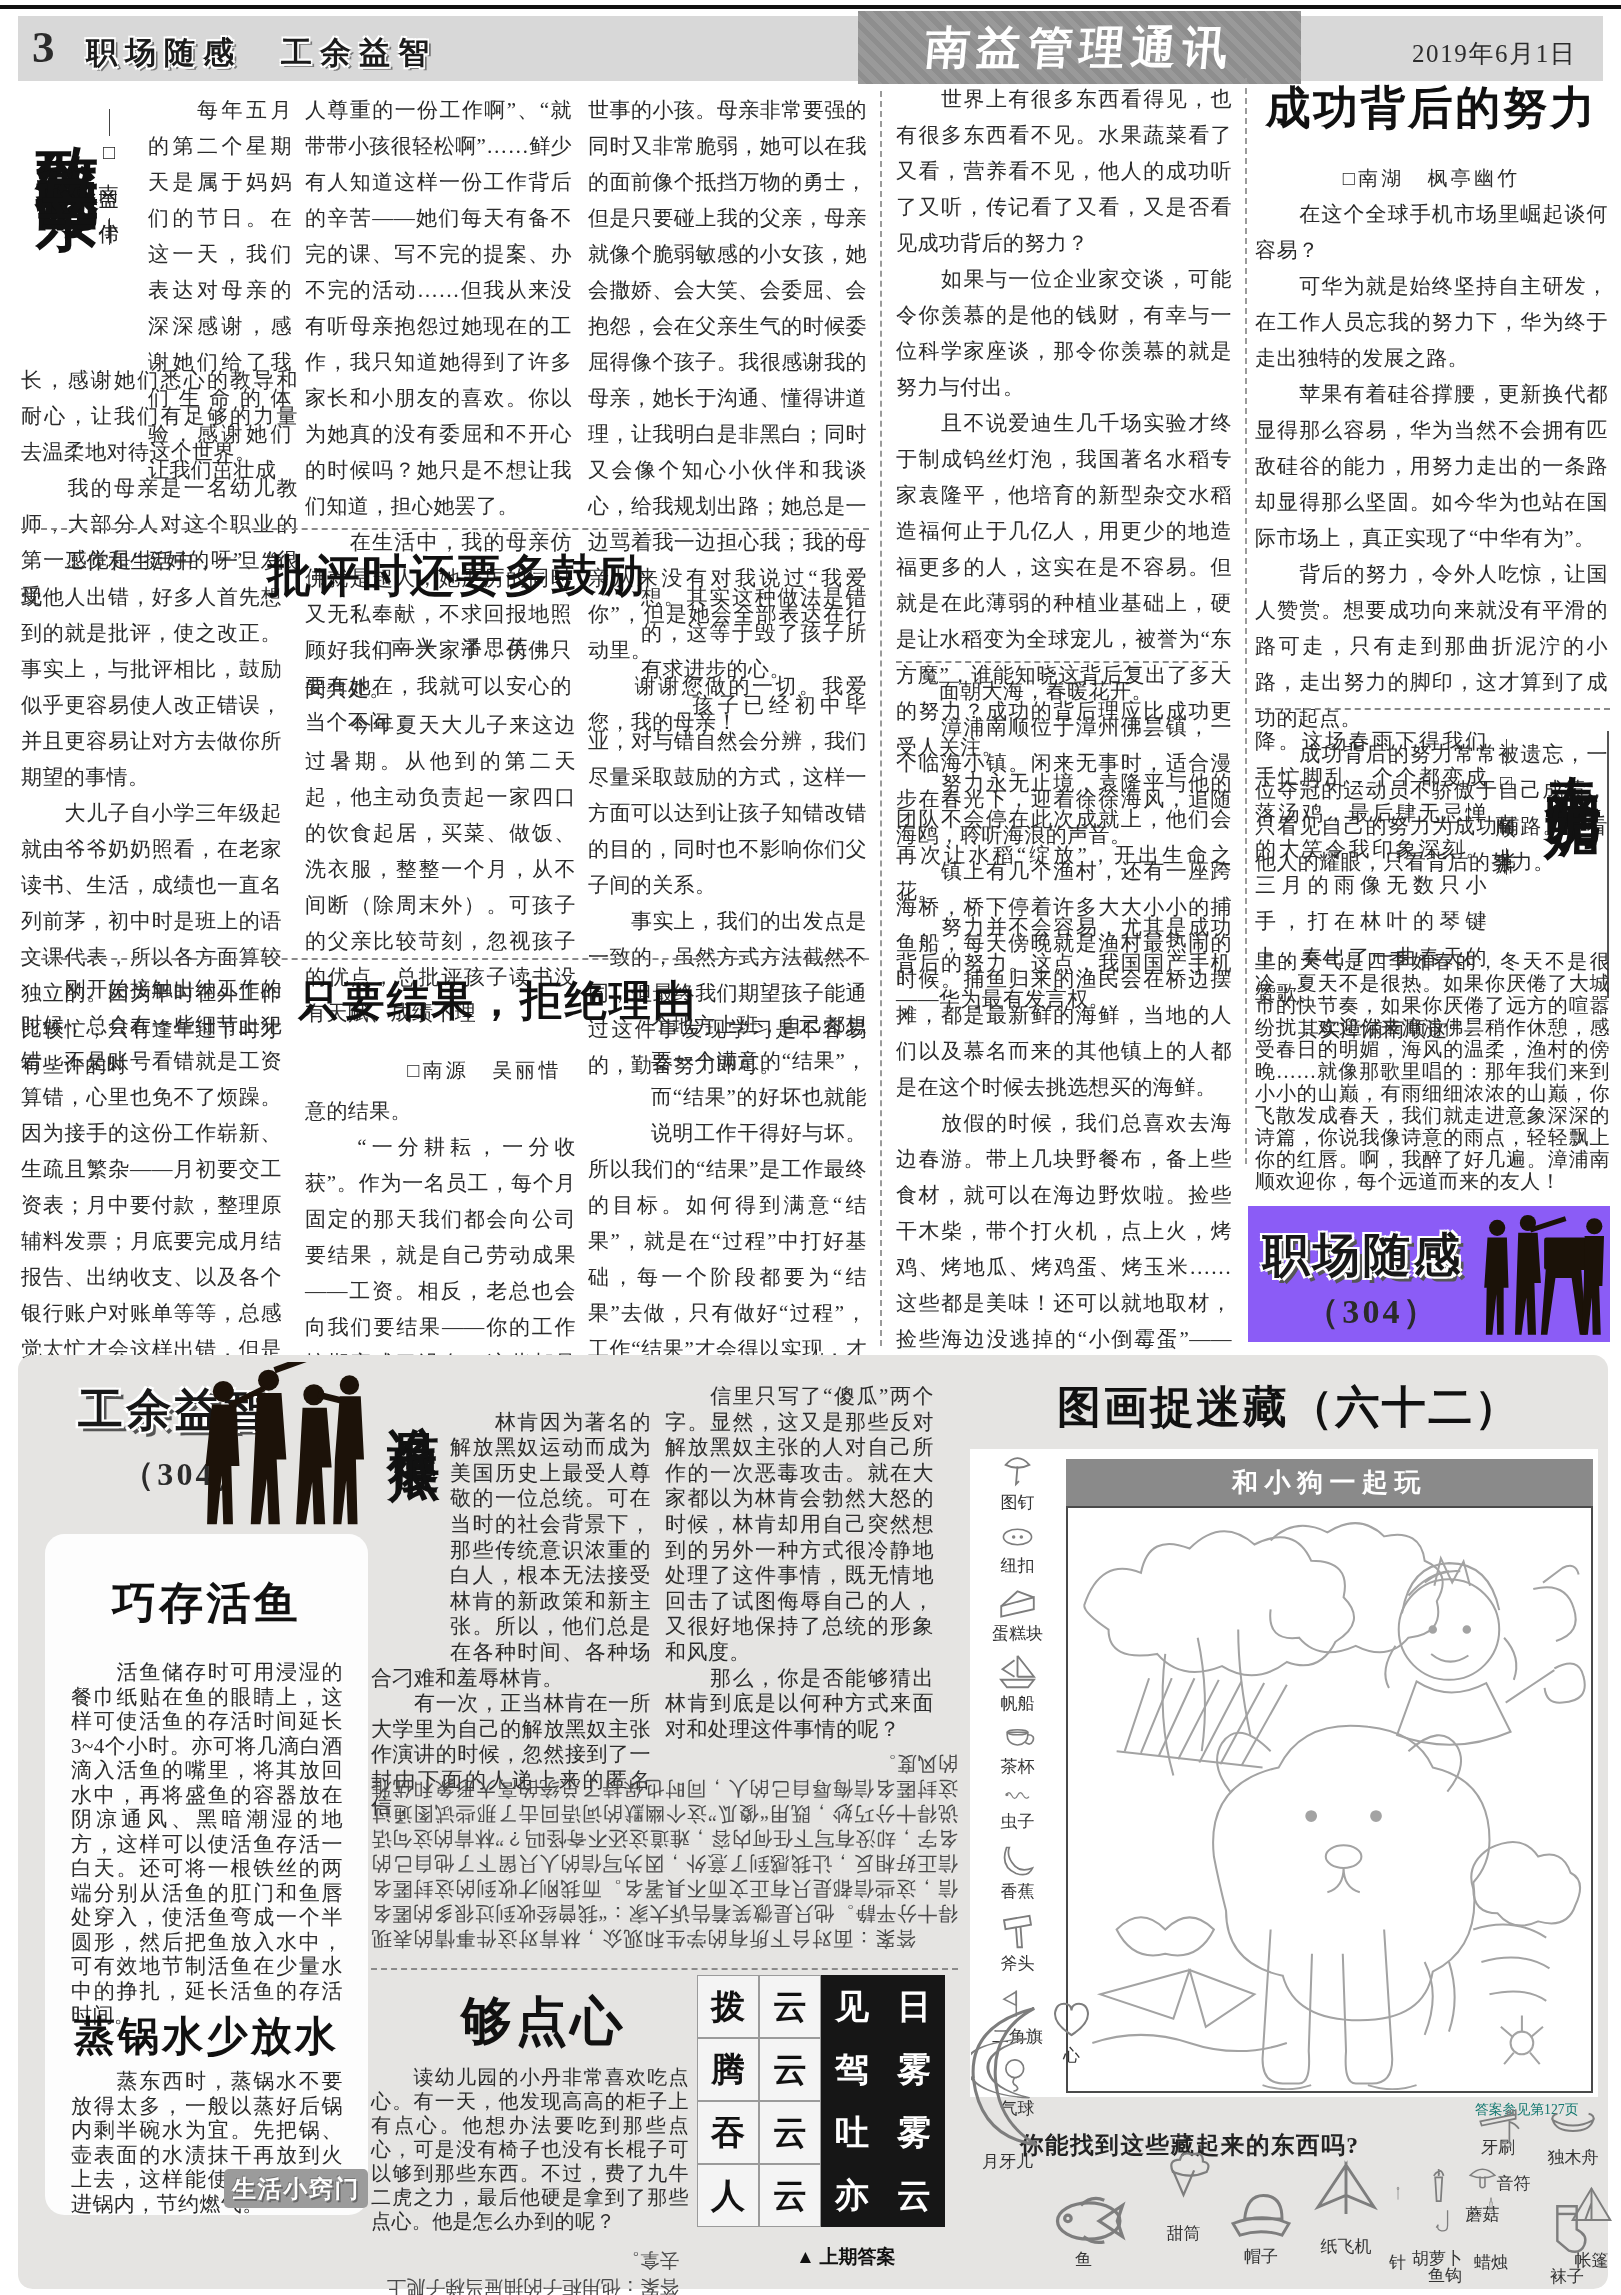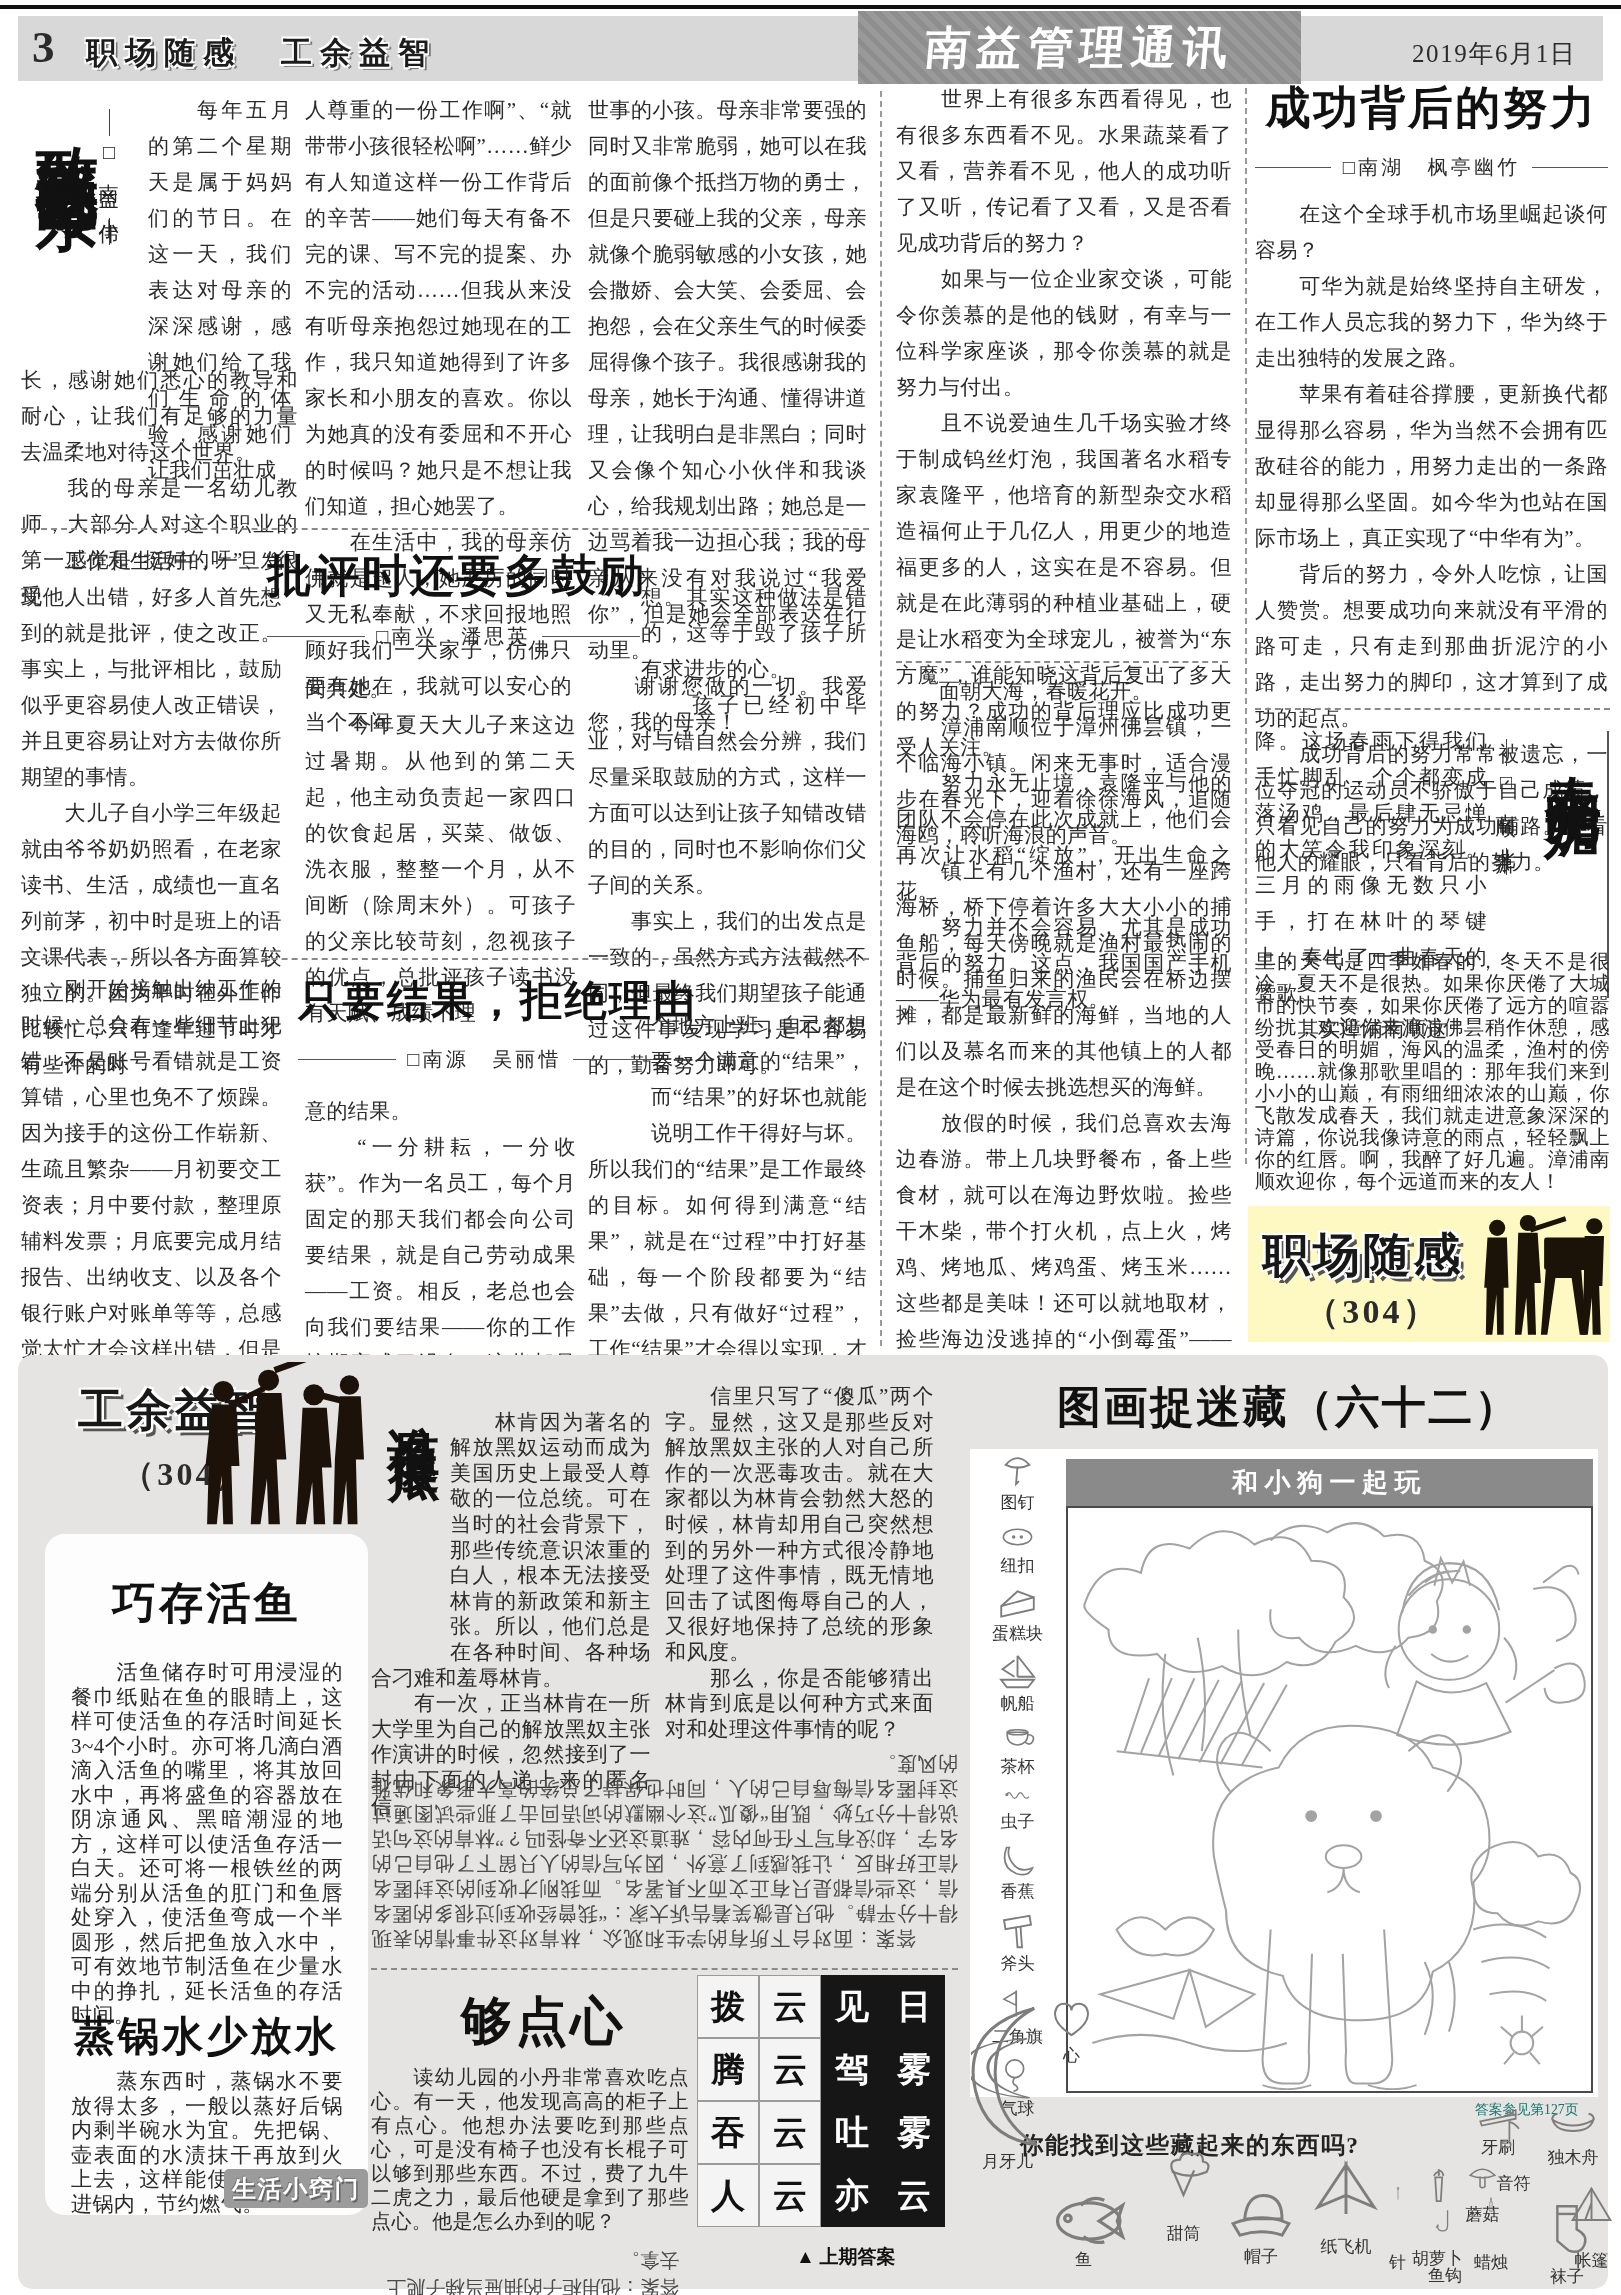--- a/index.html
+++ b/index.html
@@ -16,21 +16,21 @@
     background-image:repeating-linear-gradient(45deg,rgba(255,255,255,.10) 0 5.7px,rgba(0,0,0,0) 5.7px 11.3px);
     display:flex;align-items:center;justify-content:center;}
   .masthead span{color:#fff;font-size:45px;font-weight:bold;transform:skewX(-5deg);letter-spacing:6.5px;}
   .hdate{left:1412px;top:37px;font-size:25px;letter-spacing:1.6px;}
   
   .body{font-size:21px;line-height:36px;text-align:justify;white-space:pre-line;letter-spacing:0.4px;}
   .vtitle{writing-mode:vertical-rl;text-orientation:upright;font-weight:bold;color:#111;}
   .vbyline{writing-mode:vertical-rl;text-orientation:upright;font-size:20px;color:#222;letter-spacing:4.9px;}
   .vdash{width:1.6px;height:27.6px;background:#444;margin:4.9px auto;}
   .atitle{font-weight:bold;color:#111;text-align:center;letter-spacing:2.4px;white-space:nowrap;}
-  .bylrow{display:flex;align-items:center;gap:11.3px;}
+  .bylrow{display:flex;align-items:center;gap:11.3px;flex-direction:column;}
   .bylrow .rule{flex:1;height:1.6px;background:#555;}
   .bylrow .byl{font-size:20px;letter-spacing:3.2px;white-space:nowrap;}
   .hdash{border-top:2.4px dashed #8a8a8a;height:0;}
   .vdashline{border-left:2.4px dashed #9a9a9a;width:0;}
   .spacer{float:left;}
   
   .badgetxt{font-family:"Liberation Sans","DejaVu Sans",sans-serif;font-weight:900;color:#181818;
     text-shadow:2.4px 2.4px 0 #fff,-2.4px -2.4px 0 #fff,2.4px -2.4px 0 #fff,-2.4px 2.4px 0 #fff,4.9px 4.9px 0 #555;}
   .bottom{left:18px;top:1355px;width:1590px;height:934px;background:#e5e4e2;border-radius:14.6px;}
   .whitebox{left:45px;top:1534px;width:323px;height:681px;background:#fdfdfd;border-radius:19.5px;}
@@ -158,21 +158,21 @@
 　　其实漳浦南顺这</div>
   <div class="abs" style="left:1493px;top:734px;">
     <div class="vdash"></div>
     <div class="vbyline">□南顺　北萧</div>
     <div class="vdash"></div>
   </div>
   <div class="abs vtitle" style="left:1534px;top:731px;font-size:57px;letter-spacing:9.7px;height:292px;">春光明媚</div>
   <div class="abs" style="left:1607px;top:731px;width:2.4px;height:267px;background:#555;"></div>
   <div class="abs body" style="left:1255px;top:950px;width:355px;font-size:20px;line-height:22px;">里的天气是四季如春的，冬天不是很冷，夏天不是很热。如果你厌倦了大城市的快节奏，如果你厌倦了远方的喧嚣纷扰，欢迎你来漳浦佛昙稍作休憩，感受春日的明媚，海风的温柔，渔村的傍晚……就像那歌里唱的：那年我们来到小小的山巅，有雨细细浓浓的山巅，你飞散发成春天，我们就走进意象深深的诗篇，你说我像诗意的雨点，轻轻飘上你的红唇。啊，我醉了好几遍。漳浦南顺欢迎你，每个远道而来的友人！</div>
 
-  <div class="abs" style="left:1248px;top:1206px;width:362px;height:136px;background:#fef9c3;">
+  <div class="abs" style="left:1248px;top:1206px;width:362px;height:136px;background:#8b5cf6;">
     <div class="badgetxt" style="position:absolute;left:14.6px;top:18px;font-size:47px;letter-spacing:3.2px;">职场随感</div>
     <div style="position:absolute;left:57px;top:83px;font-size:34px;font-weight:bold;letter-spacing:3.2px;">（304）</div>
     <svg style="position:absolute;left:233px;top:6.5px;" width="123" height="126" viewBox="0 0 152 155">
       <g fill="#1b1208">
         <circle cx="20" cy="18" r="10"></circle>
           <path d="M8 30 L32 30 L34 92 L28 92 L28 150 L20 150 L19 100 L14 150 L6 150 L7 92 L4 92 Z"></path>
         <circle cx="58" cy="12" r="10"></circle>
           <path d="M46 24 L70 24 L74 86 L66 86 L68 150 L58 150 L56 104 L50 150 L42 150 L44 86 Z"></path>
         <rect x="78" y="30" width="52" height="40" rx="3"></rect>
         <path d="M80 70 L74 150 L82 150 L92 80 L112 80 L122 150 L130 150 L124 70 Z"></path>

